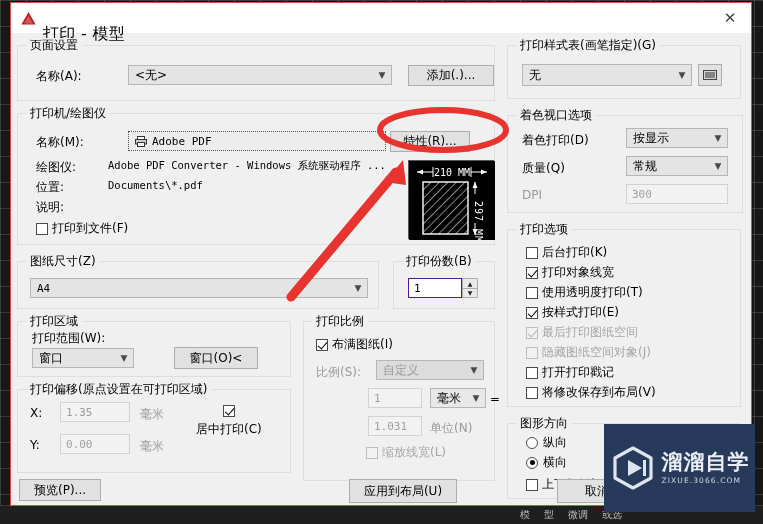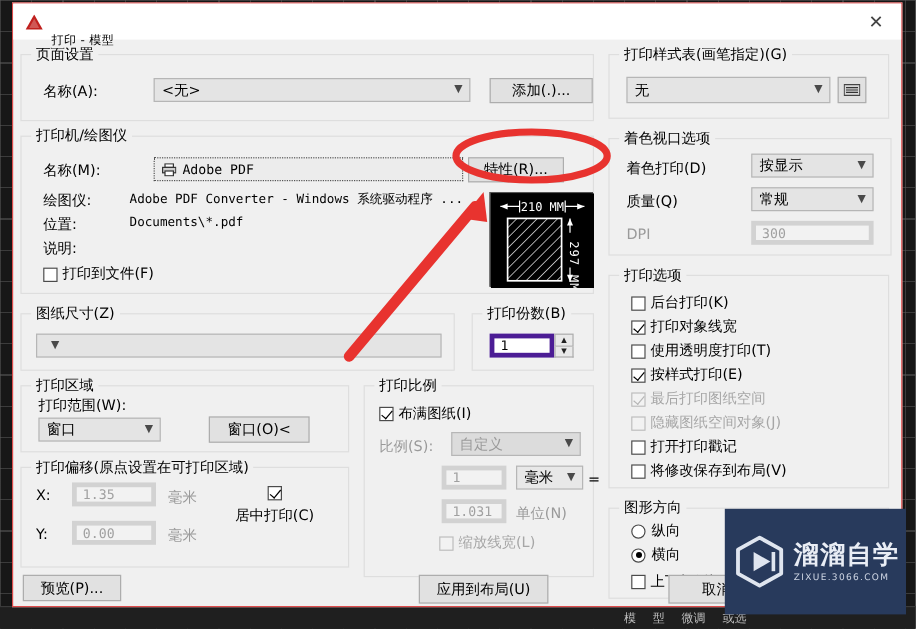--- a/index.html
+++ b/index.html
@@ -23,21 +23,21 @@
 
   
   #dialog{
     position:absolute;left:10px;top:2px;width:742px;height:504px;
     background:#f0f0f0;border:1px solid #dd4b4b;box-sizing:border-box;
     box-shadow:0 0 0 1px rgba(0,0,0,.06);
   }
   #titlebar{height:30px;background:#ffffff;display:flex;align-items:center;
     padding:0 0 0 10px;box-sizing:border-box;position:relative;}
   #titlebar .tl-logo{width:15px;height:13px;margin-right:7px;flex:none;}
-  #titlebar .tl-text{font-size:10px;color:#000;letter-spacing:.3px;margin-top:32px;}
+  #titlebar .tl-text{font-size:16px;color:#000;letter-spacing:.3px;margin-top:32px;}
   #closebtn{position:absolute;right:0;top:0;width:42px;height:30px;
     display:flex;align-items:center;justify-content:center;font-size:15px;color:#444;
     cursor:pointer;}
 
   #body{position:absolute;left:0;top:30px;right:0;bottom:0;padding:0 8px;box-sizing:border-box;}
 
   
   .grp{position:absolute;border:1px solid #dedede;box-sizing:border-box;}
   .grp>.lg{position:absolute;top:-8px;left:8px;background:#f0f0f0;padding:0 4px;
     font-size:12px;color:#000;white-space:nowrap;line-height:14px;}
@@ -48,21 +48,21 @@
   .combo{position:absolute;height:20px;background:#e4e4e4;border:1px solid #b6b6b6;
     box-sizing:border-box;display:flex;align-items:center;font-size:12px;
     padding-left:6px;color:#000;cursor:pointer;}
   .combo .cv{flex:1;overflow:hidden;white-space:nowrap;text-overflow:ellipsis;}
   .combo .ar{width:18px;display:flex;align-items:center;justify-content:center;color:#4a4a4a;font-size:9px;}
   .combo.dis{color:#9a9a9a;background:#dcdcdc;}
   .combo.dis .cv{color:#9a9a9a;}
   .combo.white{background:#fff;border:1px solid #aeaeae;}
 
   
-  .inp{position:absolute;height:20px;background:#fff;border:4px solid #4c1d95;
+  .inp{position:absolute;height:20px;background:#fff;border:1px solid #4c1d95;
     box-sizing:border-box;display:flex;align-items:center;padding-left:5px;
     font-family:"DejaVu Sans Mono","Liberation Mono",monospace;font-size:11px;color:#000;}
   .inp.dis{color:#a0a0a0;background:#f2f2f2;border-color:#d2d2d2;}
 
   
   .btn{position:absolute;background:#e1e1e1;border:1px solid #adadad;box-sizing:border-box;
     display:flex;align-items:center;justify-content:center;font-size:12px;color:#000;cursor:pointer;}
   .btn.default{background:#f4f4f4;border:2px solid #1a8fe3;}
 
   
@@ -193,20 +193,21 @@
           <line x1="66" y1="62" x2="66" y2="74" stroke="#fff" stroke-width="1"></line>
           <polygon points="66,74 63.5,68 68.5,68" fill="#fff"></polygon>
           <text x="66" y="40" fill="#fff" font-size="10" text-anchor="start" font-family="DejaVu Sans Mono, monospace" transform="rotate(90 66 40)" style="letter-spacing:1px">297 MM</text>
         </svg>
       </div>
     </div>
 
     <div class="grp" style="left:6px;top:228px;width:362px;height:48px;">
       <span class="lg">图纸尺寸(Z)</span>
       <div class="combo" style="left:12px;top:16px;width:338px;">
+        <span class="cv" style="font-family:'DejaVu Sans Mono','Liberation Mono',monospace;font-size:11px;">A4</span>
         <span class="ar">▼</span>
       </div>
     </div>
 
     <div class="grp" style="left:382px;top:228px;width:102px;height:48px;">
       <span class="lg">打印份数(B)</span>
       <div class="inp" style="left:14px;top:16px;width:54px;">1</div>
       <div class="spin" style="left:68px;top:16px;">
         <div>▲</div>
         <div>▼</div>

